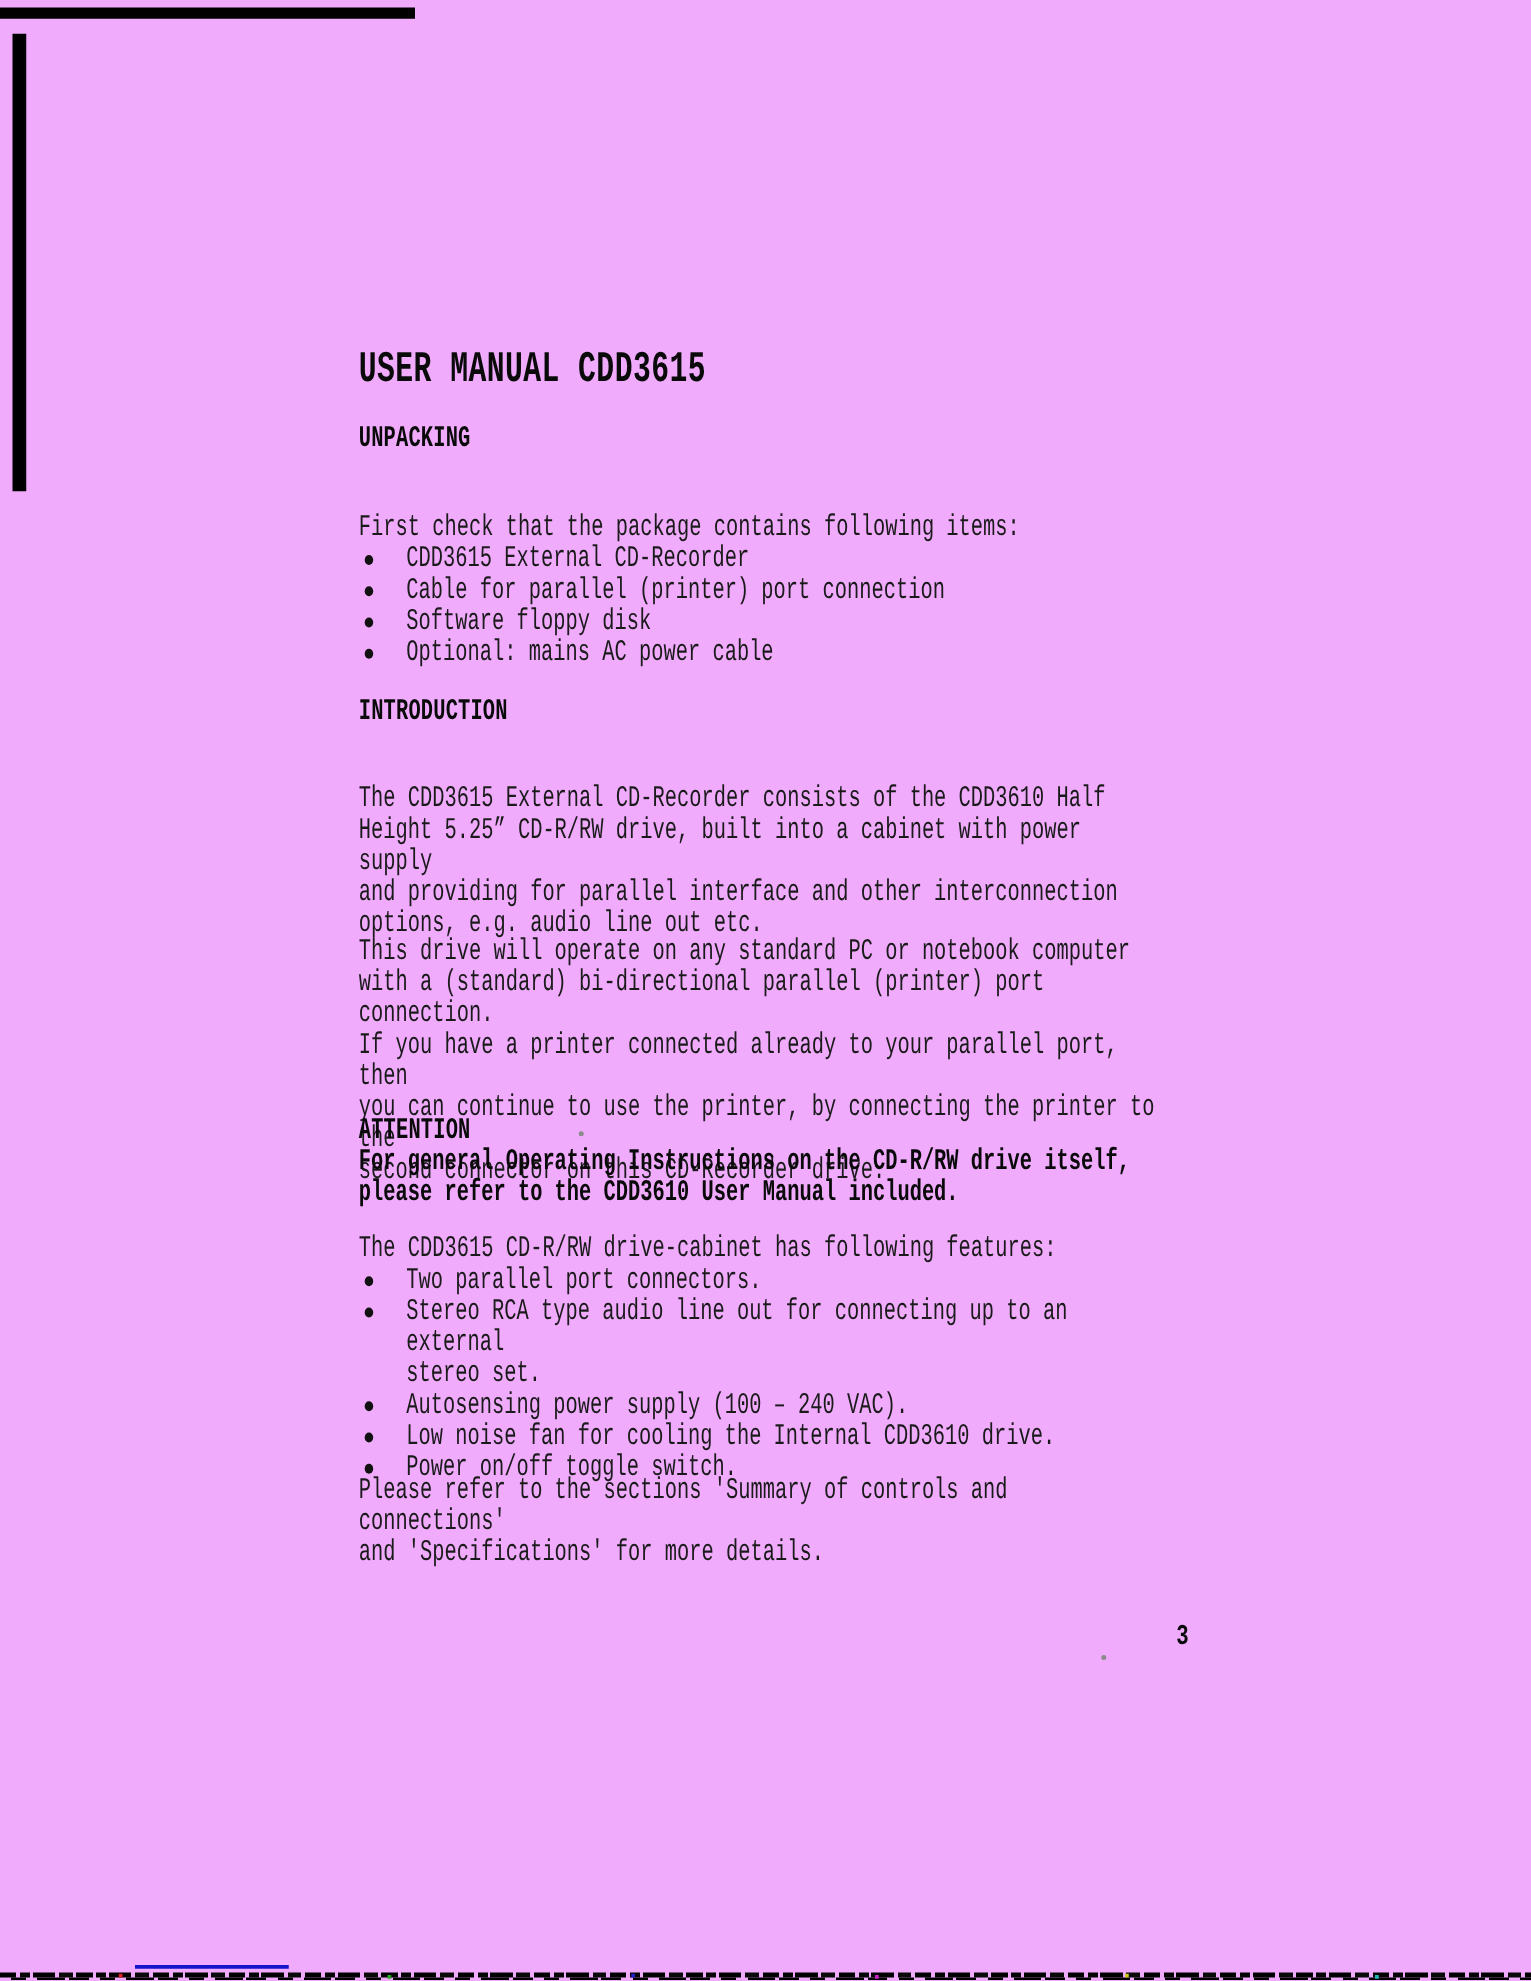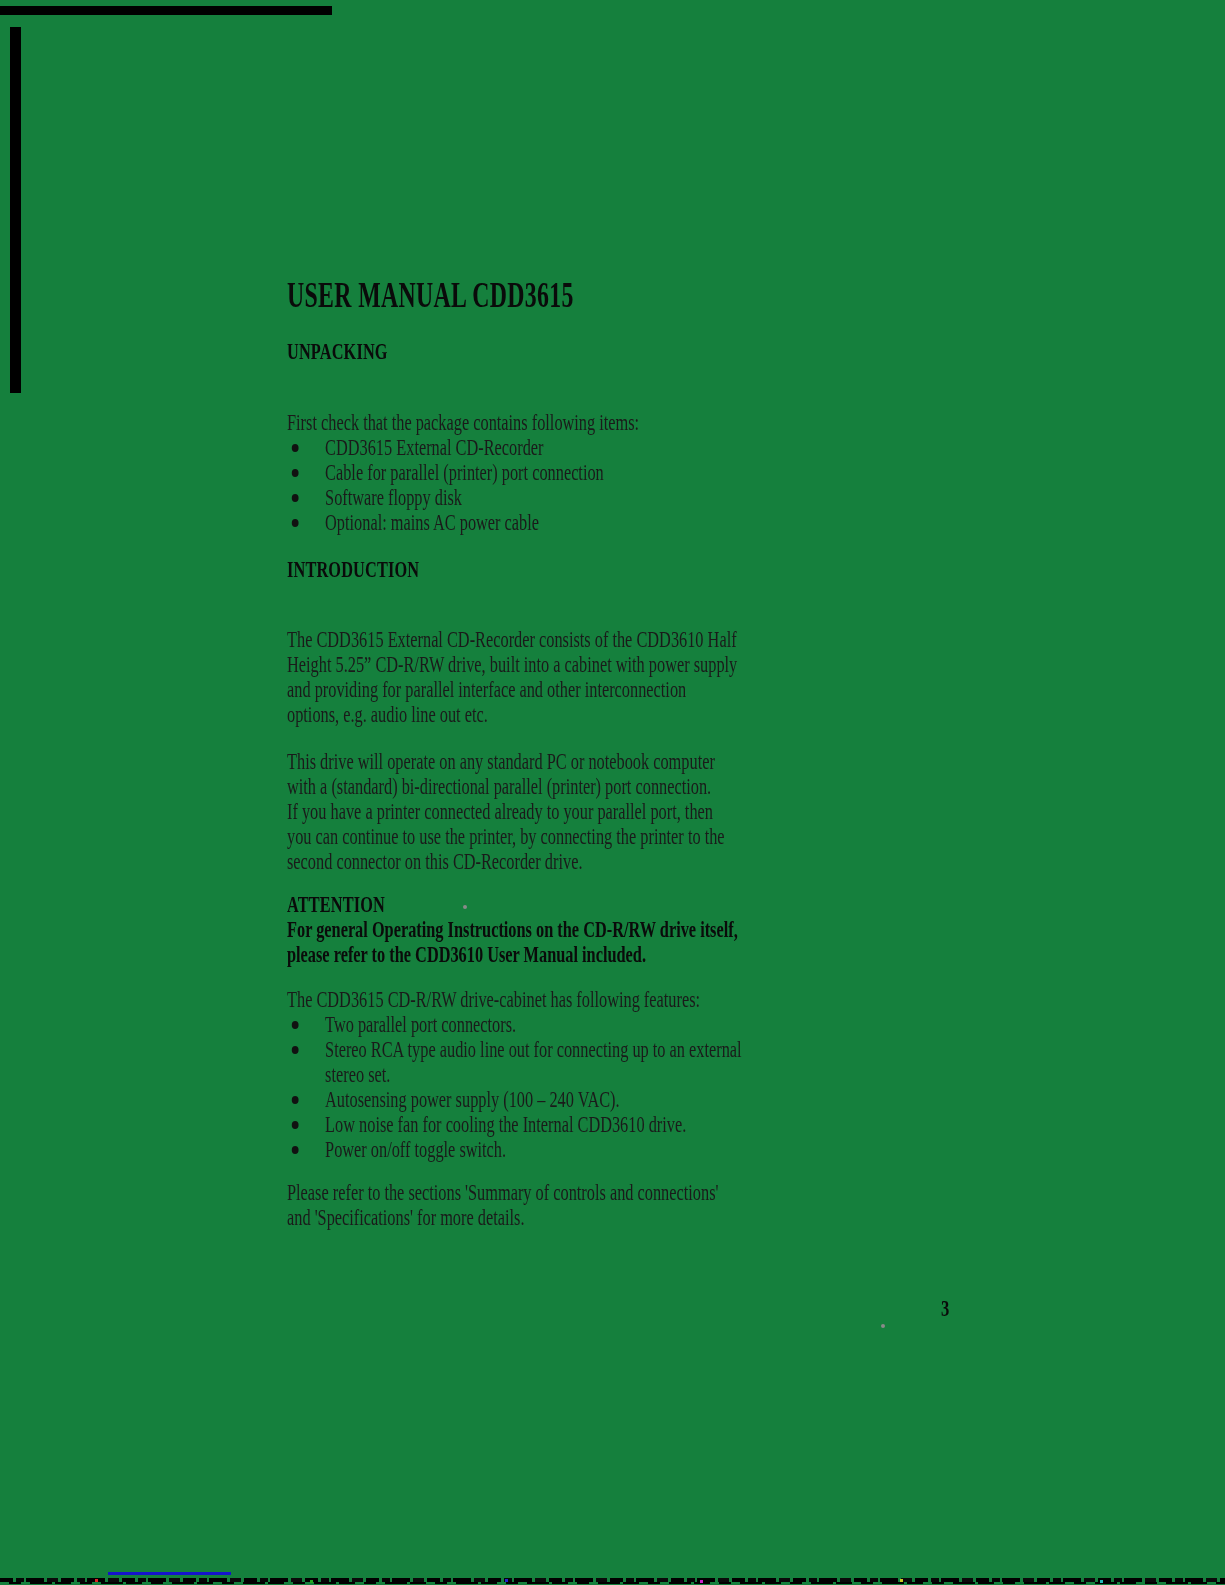--- a/index.html
+++ b/index.html
@@ -1,21 +1,21 @@
 <!DOCTYPE html>
 <html><head>
 <meta charset="utf-8">
 <style>
   html,body{margin:0;padding:0;background:#ffffff;}
   .page{
     position:relative;
     width:1225px;height:1585px;
-    background:#15803d;
+    background:#f0abfc;
     overflow:hidden;
-    font-family:Liberation Serif, serif;
+    font-family:Liberation Mono, monospace;
     color:#161616;
   }
   
   .content{
     position:absolute;left:287px;top:0;width:940px;height:1585px;
     transform:scaleX(0.68);
     transform-origin:0 0;
   }
   .block{position:absolute;left:0;white-space:pre-line;}
   .title{

